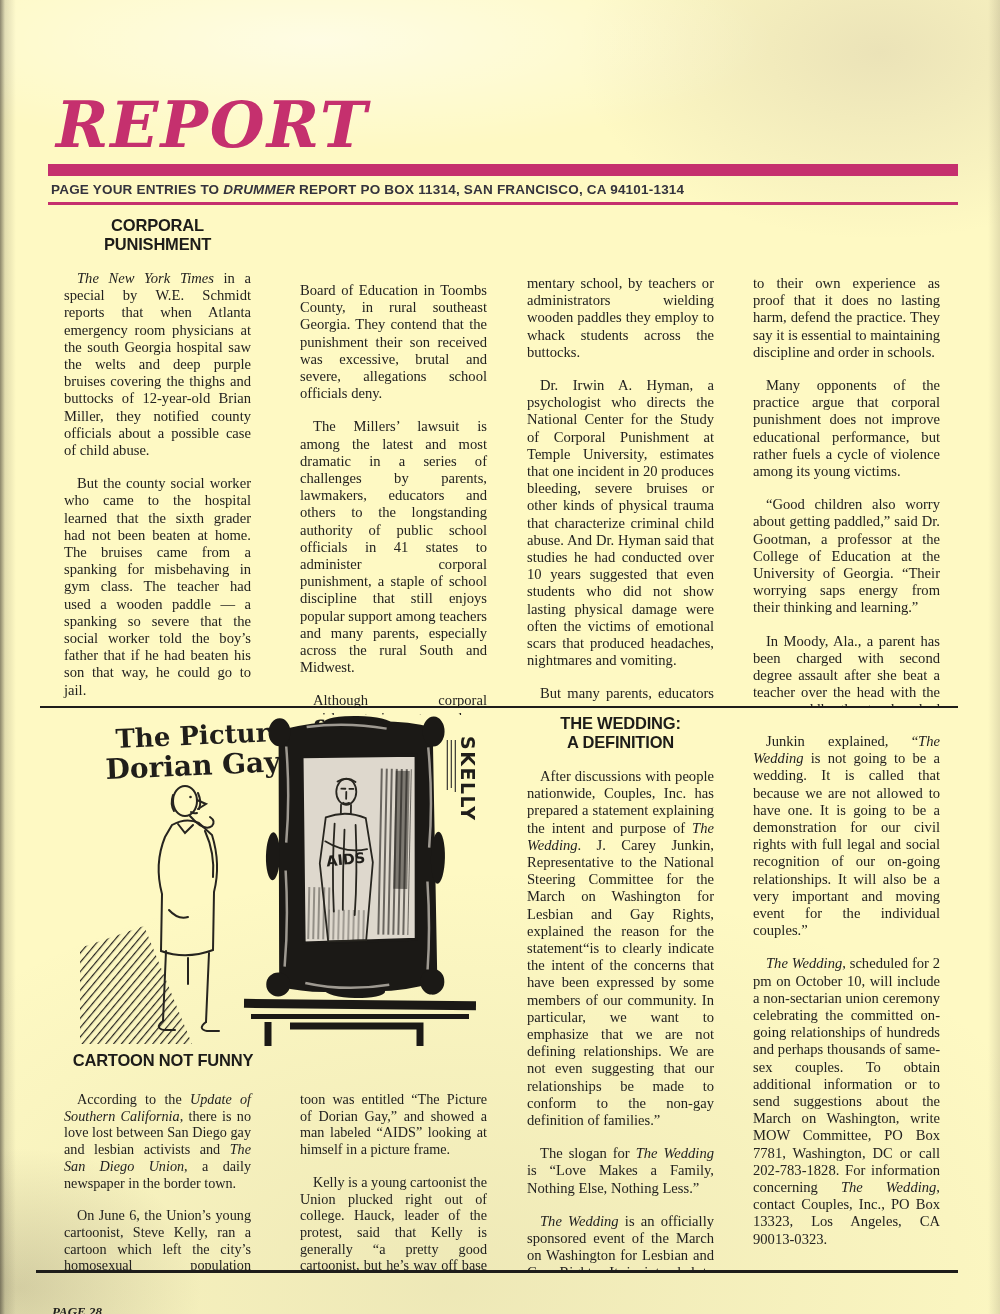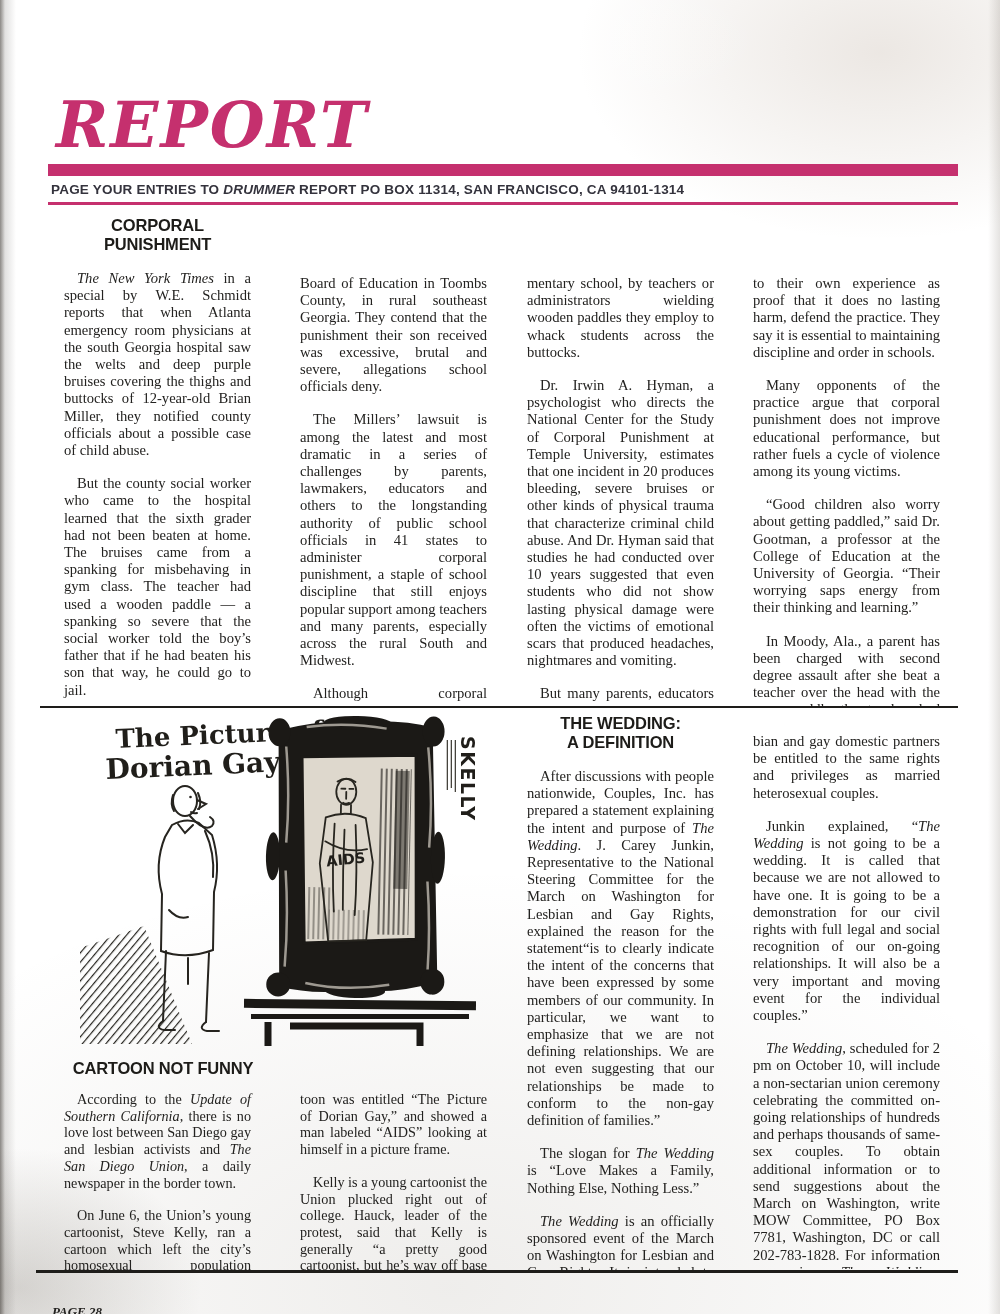--- a/index.html
+++ b/index.html
@@ -1,16 +1,16 @@
 <!DOCTYPE html>
 <html><head>
 <meta charset="utf-8">
 <style>
   html,body{margin:0;padding:0;background:#6e6a63;}
-  .page{position:relative;width:1000px;height:1314px;margin:0 auto;background:#ffffff;
+  .page{position:relative;width:1000px;height:1314px;margin:0 auto;background:#fef9c3;
         overflow:hidden;font-family:"Liberation Serif",serif;color:#232220;}
   .texture{position:absolute;inset:0;pointer-events:none;background:
     linear-gradient(90deg, rgba(45,40,34,0.55) 0px, rgba(45,40,34,0.14) 5px, rgba(45,40,34,0) 16px),
     linear-gradient(270deg, rgba(90,80,68,0.16) 0px, rgba(90,80,68,0) 12px),
     radial-gradient(ellipse 650px 160px at 32% 40px, rgba(255,255,255,0.55), rgba(255,255,255,0) 70%),
     radial-gradient(ellipse 420px 260px at 88% 4%, rgba(186,170,155,0.28), rgba(186,170,155,0) 72%),
     radial-gradient(ellipse 900px 560px at 45% 98%, rgba(120,110,94,0.12), rgba(120,110,94,0) 75%),
     radial-gradient(ellipse 260px 200px at 2% 98%, rgba(80,72,60,0.22), rgba(80,72,60,0) 70%);}
   .masthead{position:absolute;left:56px;top:92px;margin:0;
     font-family:"DejaVu Serif",serif;font-style:italic;font-weight:bold;
@@ -52,21 +52,21 @@
     <div class="headline">
       <span style="display:block">CORPORAL</span>
       <span style="display:block">PUNISHMENT</span>
     </div>
     <div>
         <p class="ind"><i>The New York Times</i><span> in a special by W.E. Schmidt reports that when Atlanta emergency room physicians at the south Georgia hospital saw the welts and deep purple bruises covering the thighs and buttocks of 12-year-old Brian Miller, they notified county officials about a possible case of child abuse.</span></p>
         <p class="ind"><span>But the county social worker who came to the hospital learned that the sixth grader had not been beaten at home. The bruises came from a spanking for misbehaving in gym class. The teacher had used a wooden paddle — a spanking so severe that the social worker told the boy’s father that if he had beaten his son that way, he could go to jail.</span></p>
         <p class="ind"><span>The Millers and the American Civil Liberties Union are now in Federal District Court, plaintiffs in a lawsuit against the</span></p>
       </div>
   </div>
-  <div class="col" style="left:284px;top:259px;height:449px;">
+  <div class="col" style="left:284px;top:266px;height:449px;">
       <p><span>Board of Education in Toombs County, in rural southeast Georgia. They contend that the punishment their son received was excessive, brutal and severe, allegations school officials deny.</span></p>
       <p class="ind"><span>The Millers’ lawsuit is among the latest and most dramatic in a series of challenges by parents, lawmakers, educators and others to the longstanding authority of public school officials in 41 states to administer corporal punishment, a staple of school discipline that still enjoys popular support among teachers and many parents, especially across the rural South and Midwest.</span></p>
       <p class="ind"><span>Although corporal punishment is not used as frequently as it once was, Federal surveys estimate that such punishment is meted out across the country some 3 million times a year, most often against boys in ele-</span></p>
     </div>
   <div class="col" style="left:511px;top:259px;height:449px;">
       <p><span>mentary school, by teachers or administrators wielding wooden paddles they employ to whack students across the buttocks.</span></p>
       <p class="ind"><span>Dr. Irwin A. Hyman, a psychologist who directs the National Center for the Study of Corporal Punishment at Temple University, estimates that one incident in 20 produces bleeding, severe bruises or other kinds of physical trauma that characterize criminal child abuse. And Dr. Hyman said that studies he had conducted over 10 years suggested that even students who did not show lasting physical damage were often the victims of emotional scars that produced headaches, nightmares and vomiting.</span></p>
       <p class="ind"><span>But many parents, educators and school administrators, some of whom grew up with corporal punishment and point</span></p>
     </div>
   <div class="col" style="left:737px;top:259px;height:449px;">
@@ -150,21 +150,21 @@
     </g>
 
     <g transform="translate(383,24) rotate(90)">
       <text x="0" y="0" font-family="DejaVu Sans, sans-serif" font-size="19" font-weight="bold" letter-spacing="1.5" fill="#201e1a">SKELLY</text>
       <rect x="4" y="5" width="52" height="1.3" fill="#46443d"></rect>
       <rect x="4" y="9" width="48" height="1.3" fill="#46443d"></rect>
       <rect x="4" y="13" width="50" height="1.3" fill="#46443d"></rect>
     </g>
   </svg>
 
-  <div class="headline headline-abs" style="left:48px;top:1051px;margin-top:8px;">CARTOON NOT FUNNY</div>
+  <div class="headline headline-abs" style="left:48px;top:1051px;">CARTOON NOT FUNNY</div>
   <div class="col tight" style="left:48px;top:1075px;height:196px;">
       <p class="ind"><span>According to the </span><i>Update of Southern California</i><span>, there is no love lost between San Diego gay and lesbian activists and </span><i>The San Diego Union</i><span>, a daily newspaper in the border town.</span></p>
       <p class="ind"><span>On June 6, the Union’s young cartoonist, Steve Kelly, ran a cartoon which left the city’s homosexual population smoldering with rage. The car-</span></p>
     </div>
   <div class="col tight" style="left:284px;top:1075px;height:196px;">
       <p><span>toon was entitled “The Picture of Dorian Gay,” and showed a man labeled “AIDS” looking at himself in a picture frame.</span></p>
       <p class="ind"><span>Kelly is a young cartoonist the Union plucked right out of college. Hauck, leader of the protest, said that Kelly is generally “a pretty good cartoonist, but he’s way off base on this issue.”</span></p>
     </div>
 
   <div class="col" style="left:511px;top:714px;height:556px;">
@@ -172,20 +172,19 @@
       <span style="display:block">THE WEDDING:</span>
       <span style="display:block">A DEFINITION</span>
     </div>
     <div>
         <p class="ind"><span>After discussions with people nationwide, Couples, Inc. has prepared a statement explaining the intent and purpose of </span><i>The Wedding</i><span>. J. Carey Junkin, Representative to the National Steering Committee for the March on Washington for Lesbian and Gay Rights, explained the reason for the statement“is to clearly indicate the intent of the concerns that have been expressed by some members of our community. In particular, we want to emphasize that we are not defining relationships. We are not even suggesting that our relationships be made to conform to the non-gay definition of families.”</span></p>
         <p class="ind"><span>The slogan for </span><i>The Wedding</i><span> is “Love Makes a Family, Nothing Else, Nothing Less.”</span></p>
         <p class="ind"><i>The Wedding</i><span> is an officially sponsored event of the March on Washington for Lesbian and Gay Rights. It is intended to emphasize the March demand for legal recognition of lesbian and gay relationships. That les-</span></p>
       </div>
   </div>
   <div class="col" style="left:737px;top:717px;height:552px;">
-      <p><span>bian and gay domestic partners be entitled to the same rights and privileges as married heterosexual couples.</span></p>
       <p class="ind"><span>Junkin explained, “</span><i>The Wedding</i><span> is not going to be a wedding. It is called that because we are not allowed to have one. It is going to be a demonstration for our civil rights with full legal and social recognition of our on-going relationships. It will also be a very important and moving event for the individual couples.”</span></p>
       <p class="ind"><i>The Wedding</i><span>, scheduled for 2 pm on October 10, will include a non-sectarian union ceremony celebrating the committed on-going relationships of hundreds and perhaps thousands of same-sex couples. To obtain additional information or to send suggestions about the March on Washington, write MOW Committee, PO Box 7781, Washington, DC or call 202-783-1828. For information concerning </span><i>The Wedding</i><span>, contact Couples, Inc., PO Box 13323, Los Angeles, CA 90013-0323.</span></p>
     </div>
 
   <div class="rule-h" style="left:36px;top:1270px;width:922px;height:3px;"></div>
   <div class="footer-label">PAGE 28</div>
 </div>
 
 </body></html>

